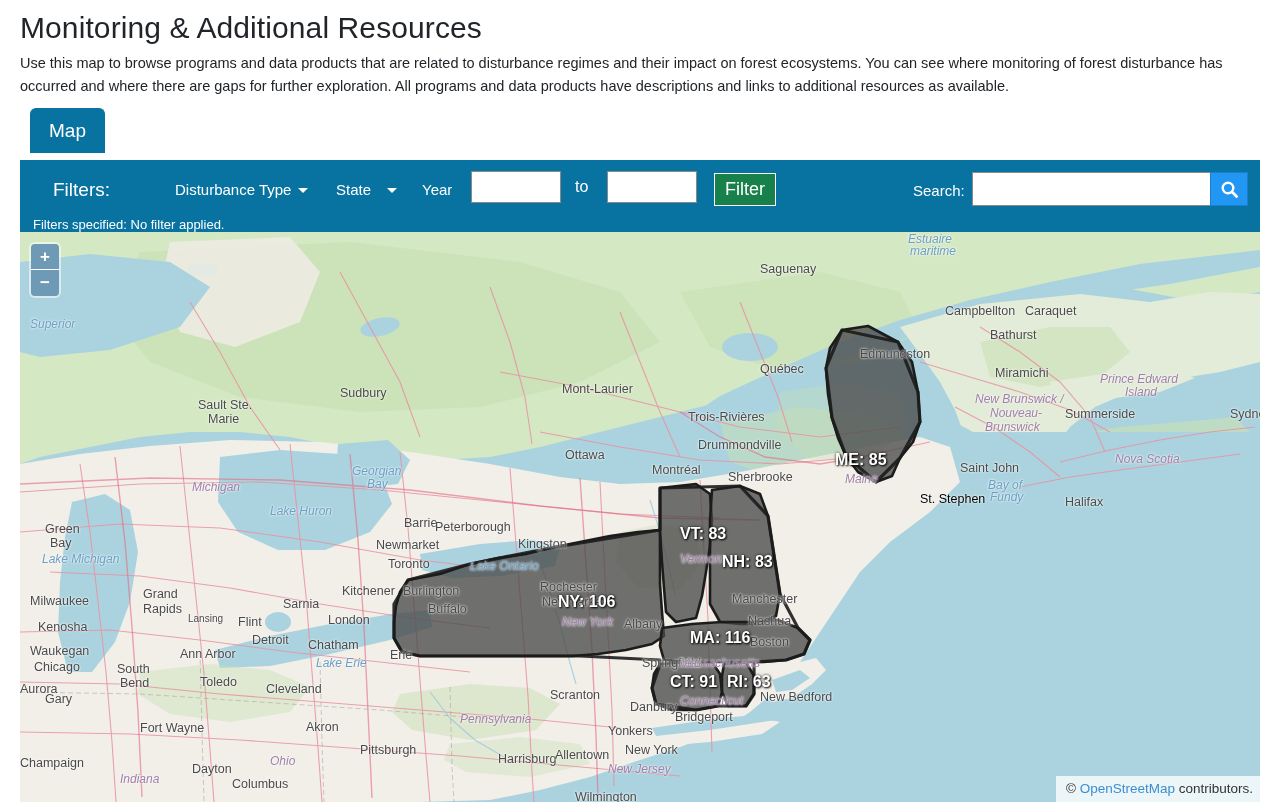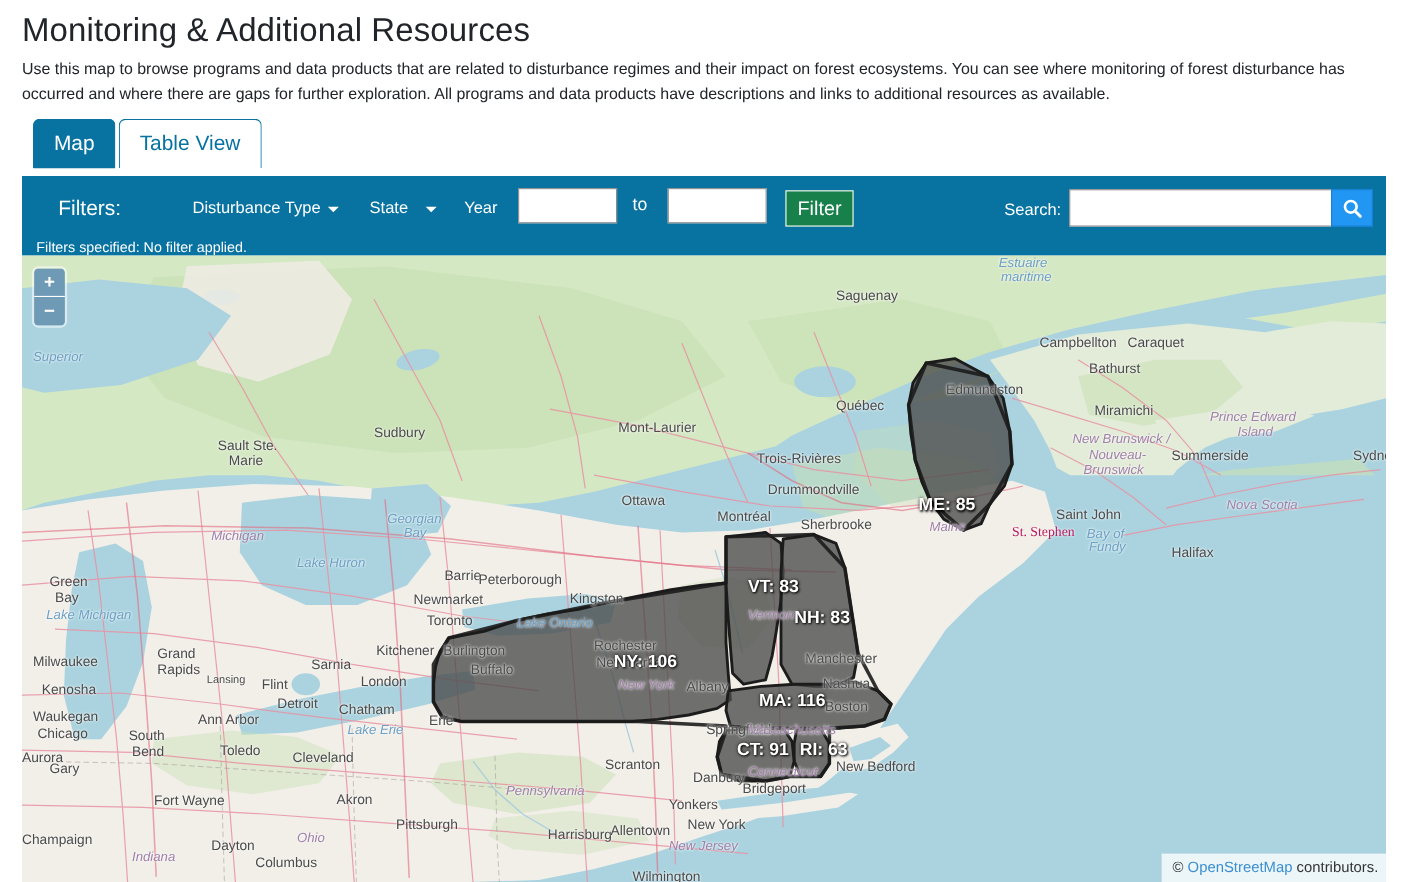--- a/index.html
+++ b/index.html
@@ -229,21 +229,20 @@
   }
 </style>
 </head>
 <body>
 
 <h1 id="page-title">Monitoring &amp; Additional Resources</h1>
 <p id="page-description">Use this map to browse programs and data products that are related to disturbance regimes and their impact on forest ecosystems. You can see where monitoring of forest disturbance has occurred and where there are gaps for further exploration. All programs and data products have descriptions and links to additional resources as available.</p>
 
 <div id="tab-strip">
   <div class="tab active">Map</div>
-  <div class="tab inactive">Table View</div>
 </div>
 
 <div id="filter-bar">
   <div id="filter-row"></div>
 </div>
 
 <div id="filters-label" style="position:absolute;z-index:7;left:53px;top:178px;color:#fff;font-size:19px;">Filters:</div>
 
 <div class="filter-dropdown" id="dd-disturbance" style="z-index:7;">
   <span>Disturbance Type</span>
@@ -481,21 +480,21 @@
       <div class="place-label" style="position: absolute; white-space: nowrap; pointer-events: none; z-index: 10; left: 22px; top: 320px; color: rgb(107, 159, 196); font-size: 12px; font-style: italic; font-weight: normal; text-shadow: rgba(255, 255, 255, 0.9) 0px 0px 2px, rgba(255, 255, 255, 0.7) 0px 0px 3px;">Lake Michigan</div>
       <div class="place-label" style="position: absolute; white-space: nowrap; pointer-events: none; z-index: 10; left: 322px; top: 352px; color: rgb(74, 74, 74); font-size: 12.5px; font-style: normal; font-weight: normal; text-shadow: rgba(255, 255, 255, 0.9) 0px 0px 2px, rgba(255, 255, 255, 0.7) 0px 0px 3px;">Kitchener</div>
       <div class="place-label" style="position: absolute; white-space: nowrap; pointer-events: none; z-index: 10; left: 383px; top: 352px; color: rgb(74, 74, 74); font-size: 12.5px; font-style: normal; font-weight: normal; text-shadow: rgba(255, 255, 255, 0.9) 0px 0px 2px, rgba(255, 255, 255, 0.7) 0px 0px 3px; text-align: center;">Burlington</div>
       <div class="place-label" style="position: absolute; white-space: nowrap; pointer-events: none; z-index: 10; left: 520px; top: 348px; color: rgb(74, 74, 74); font-size: 12.5px; font-style: normal; font-weight: normal; text-shadow: rgba(255, 255, 255, 0.9) 0px 0px 2px, rgba(255, 255, 255, 0.7) 0px 0px 3px;">Rochester</div>
       <div class="place-label" style="position: absolute; white-space: nowrap; pointer-events: none; z-index: 10; left: 408px; top: 370px; color: rgb(74, 74, 74); font-size: 12.5px; font-style: normal; font-weight: normal; text-shadow: rgba(255, 255, 255, 0.9) 0px 0px 2px, rgba(255, 255, 255, 0.7) 0px 0px 3px;">Buffalo</div>
       <div class="place-label" style="position: absolute; white-space: nowrap; pointer-events: none; z-index: 10; left: 522px; top: 363px; color: rgb(74, 74, 74); font-size: 12.5px; font-style: normal; font-weight: normal; text-shadow: rgba(255, 255, 255, 0.9) 0px 0px 2px, rgba(255, 255, 255, 0.7) 0px 0px 3px;">Newmarket</div>
       <div class="place-label" style="position: absolute; white-space: nowrap; pointer-events: none; z-index: 10; left: 604px; top: 385px; color: rgb(74, 74, 74); font-size: 12.5px; font-style: normal; font-weight: normal; text-shadow: rgba(255, 255, 255, 0.9) 0px 0px 2px, rgba(255, 255, 255, 0.7) 0px 0px 3px;">Albany</div>
       <div class="place-label" style="position: absolute; white-space: nowrap; pointer-events: none; z-index: 10; left: 542px; top: 383px; color: rgb(159, 127, 168); font-size: 12px; font-style: italic; font-weight: normal; text-shadow: rgba(255, 255, 255, 0.9) 0px 0px 2px, rgba(255, 255, 255, 0.7) 0px 0px 3px;">New York</div>
       <div class="place-label" style="position: absolute; white-space: nowrap; pointer-events: none; z-index: 10; left: 660px; top: 320px; color: rgb(159, 127, 168); font-size: 12px; font-style: italic; font-weight: normal; text-shadow: rgba(255, 255, 255, 0.9) 0px 0px 2px, rgba(255, 255, 255, 0.7) 0px 0px 3px;">Vermont</div>
       <div class="place-label" style="position: absolute; white-space: nowrap; pointer-events: none; z-index: 10; left: 825px; top: 240px; color: rgb(159, 127, 168); font-size: 12px; font-style: italic; font-weight: normal; text-shadow: rgba(255, 255, 255, 0.9) 0px 0px 2px, rgba(255, 255, 255, 0.7) 0px 0px 3px;">Maine</div>
-      <div class="place-label" style="position: absolute; white-space: nowrap; pointer-events: none; z-index: 10; left: 900px; top: 244px; color: #be185d; font-size: 12.5px; font-style: normal; font-weight: normal; text-shadow: rgba(255, 255, 255, 0.9) 0px 0px 2px, rgba(255, 255, 255, 0.7) 0px 0px 3px; font-family: Liberation Serif, serif;">St. Stephen</div>
+      <div class="place-label" style="position: absolute; white-space: nowrap; pointer-events: none; z-index: 10; left: 900px; top: 260px; color: #000000; font-size: 12.5px; font-style: normal; font-weight: normal; text-shadow: rgba(255, 255, 255, 0.9) 0px 0px 2px, rgba(255, 255, 255, 0.7) 0px 0px 3px;">St. Stephen</div>
       <div class="place-label" style="position: absolute; white-space: nowrap; pointer-events: none; z-index: 10; left: 712px; top: 360px; color: rgb(74, 74, 74); font-size: 12.5px; font-style: normal; font-weight: normal; text-shadow: rgba(255, 255, 255, 0.9) 0px 0px 2px, rgba(255, 255, 255, 0.7) 0px 0px 3px;">Manchester</div>
       <div class="place-label" style="position: absolute; white-space: nowrap; pointer-events: none; z-index: 10; left: 730px; top: 403px; color: rgb(74, 74, 74); font-size: 12.5px; font-style: normal; font-weight: normal; text-shadow: rgba(255, 255, 255, 0.9) 0px 0px 2px, rgba(255, 255, 255, 0.7) 0px 0px 3px;">Boston</div>
       <div class="place-label" style="position: absolute; white-space: nowrap; pointer-events: none; z-index: 10; left: 622px; top: 424px; color: rgb(74, 74, 74); font-size: 12.5px; font-style: normal; font-weight: normal; text-shadow: rgba(255, 255, 255, 0.9) 0px 0px 2px, rgba(255, 255, 255, 0.7) 0px 0px 3px;">Springfield</div>
       <div class="place-label" style="position: absolute; white-space: nowrap; pointer-events: none; z-index: 10; left: 660px; top: 424px; color: rgb(159, 127, 168); font-size: 12px; font-style: italic; font-weight: normal; text-shadow: rgba(255, 255, 255, 0.9) 0px 0px 2px, rgba(255, 255, 255, 0.7) 0px 0px 3px;">Massachusetts</div>
       <div class="place-label" style="position: absolute; white-space: nowrap; pointer-events: none; z-index: 10; left: 660px; top: 462px; color: rgb(159, 127, 168); font-size: 12px; font-style: italic; font-weight: normal; text-shadow: rgba(255, 255, 255, 0.9) 0px 0px 2px, rgba(255, 255, 255, 0.7) 0px 0px 3px;">Connecticut</div>
       <div class="place-label" style="position: absolute; white-space: nowrap; pointer-events: none; z-index: 10; left: 740px; top: 458px; color: rgb(74, 74, 74); font-size: 12.5px; font-style: normal; font-weight: normal; text-shadow: rgba(255, 255, 255, 0.9) 0px 0px 2px, rgba(255, 255, 255, 0.7) 0px 0px 3px;">New Bedford</div>
       <div class="place-label" style="position: absolute; white-space: nowrap; pointer-events: none; z-index: 10; left: 655px; top: 478px; color: rgb(74, 74, 74); font-size: 12.5px; font-style: normal; font-weight: normal; text-shadow: rgba(255, 255, 255, 0.9) 0px 0px 2px, rgba(255, 255, 255, 0.7) 0px 0px 3px;">Bridgeport</div>
       <div class="place-label" style="position: absolute; white-space: nowrap; pointer-events: none; z-index: 10; left: 610px; top: 468px; color: rgb(74, 74, 74); font-size: 12.5px; font-style: normal; font-weight: normal; text-shadow: rgba(255, 255, 255, 0.9) 0px 0px 2px, rgba(255, 255, 255, 0.7) 0px 0px 3px;">Danbury</div>
       <div class="place-label" style="position: absolute; white-space: nowrap; pointer-events: none; z-index: 10; left: 10px; top: 362px; color: rgb(74, 74, 74); font-size: 12.5px; font-style: normal; font-weight: normal; text-shadow: rgba(255, 255, 255, 0.9) 0px 0px 2px, rgba(255, 255, 255, 0.7) 0px 0px 3px;">Milwaukee</div>
       <div class="place-label" style="position: absolute; white-space: nowrap; pointer-events: none; z-index: 10; left: 123px; top: 355px; color: rgb(74, 74, 74); font-size: 12.5px; font-style: normal; font-weight: normal; text-shadow: rgba(255, 255, 255, 0.9) 0px 0px 2px, rgba(255, 255, 255, 0.7) 0px 0px 3px;">Grand</div>

